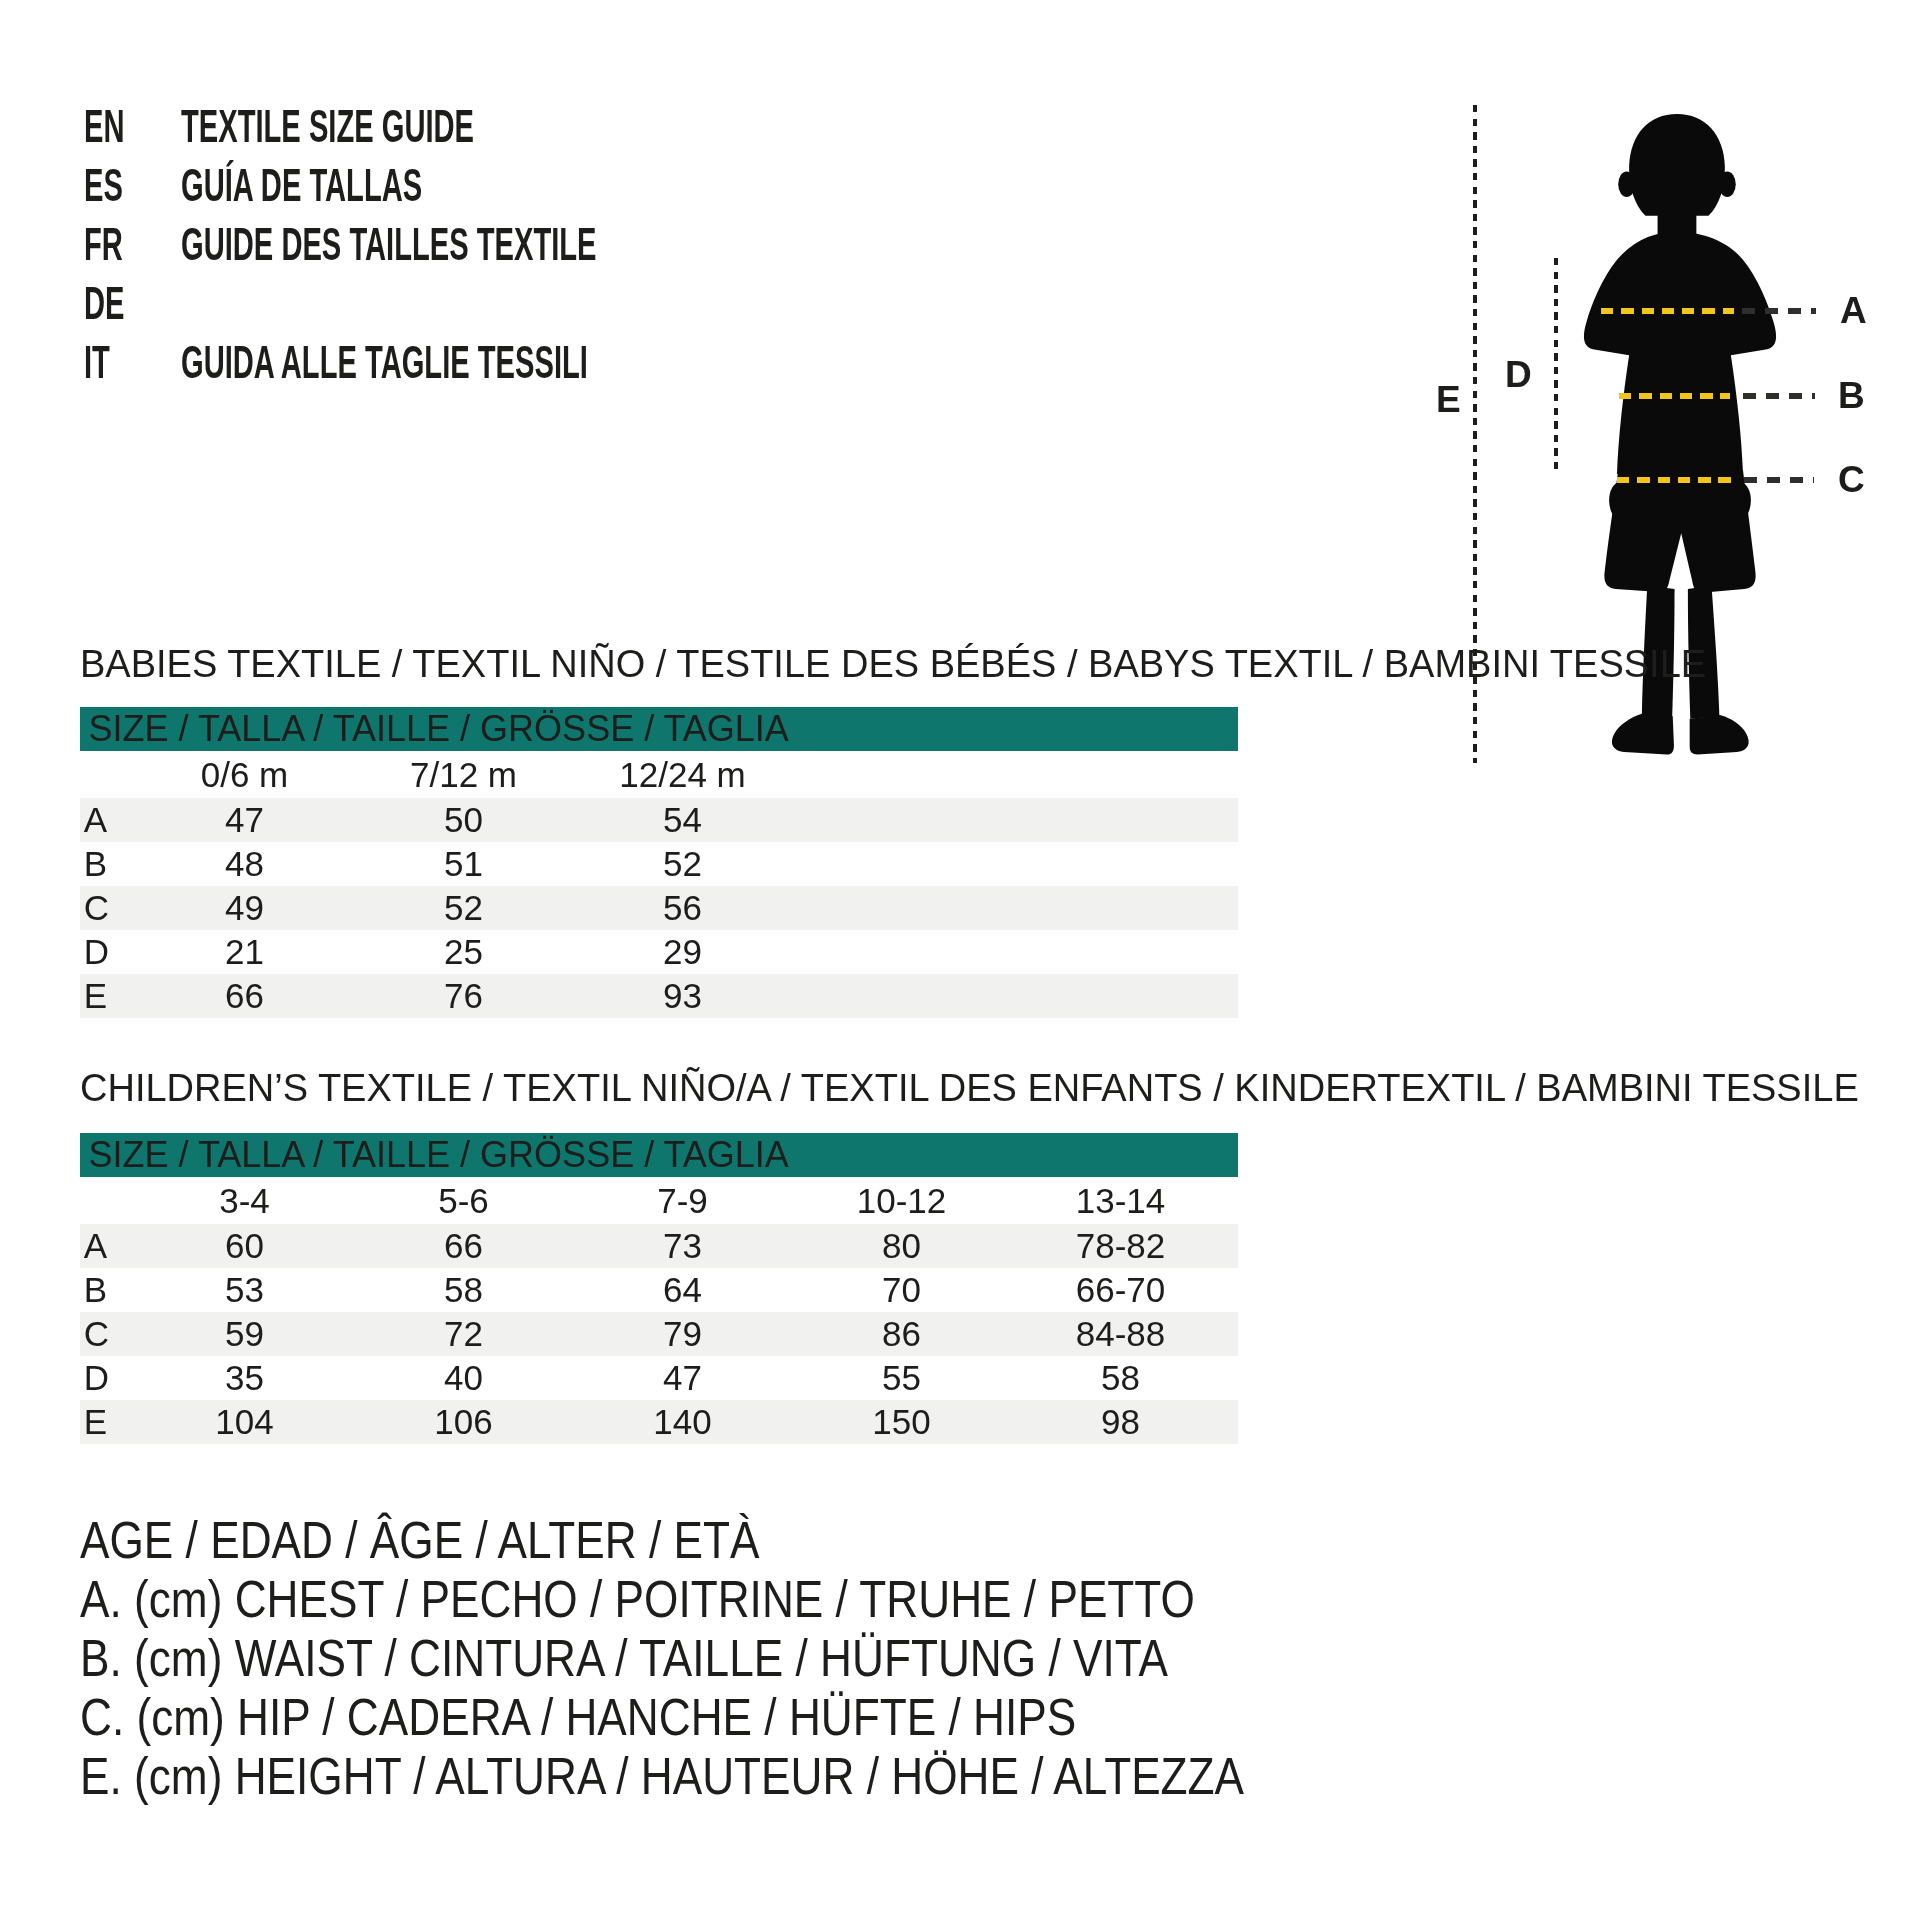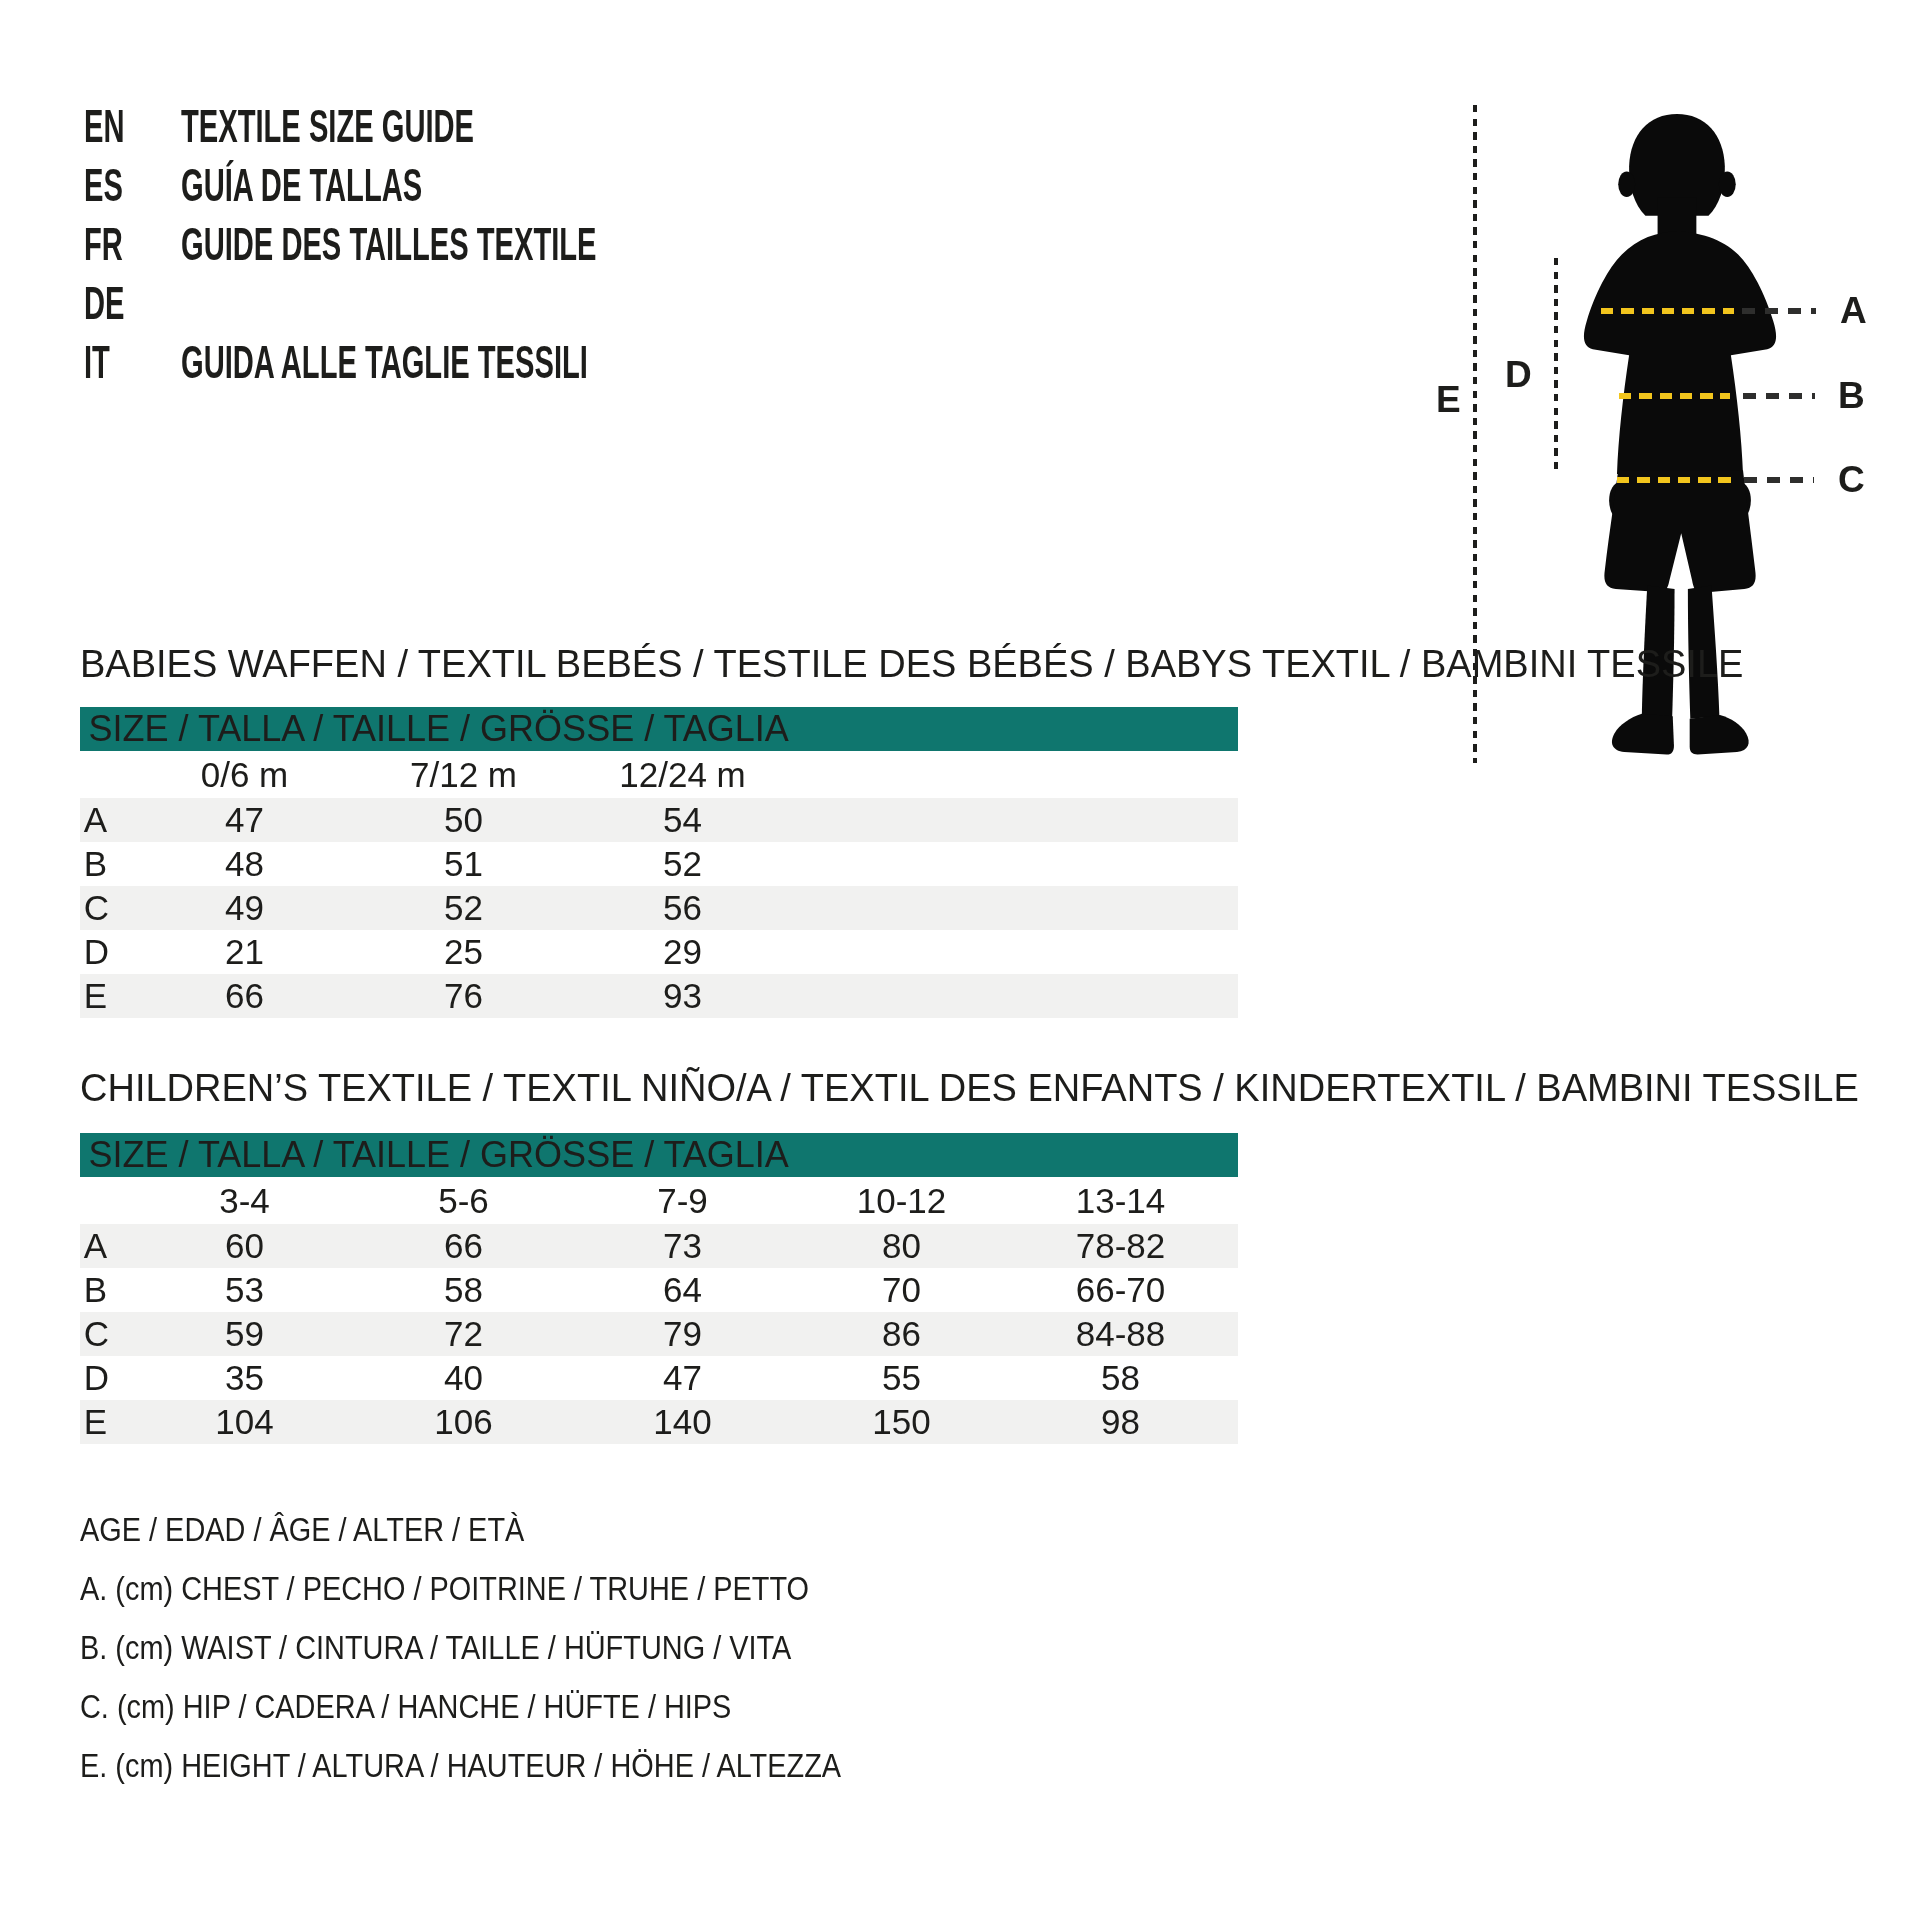--- a/index.html
+++ b/index.html
@@ -34,21 +34,21 @@
   }
   .thead { height:47px; font-size:35px; }
   .trow  { height:44px; font-size:35px; }
   .grid3 { display:grid; grid-template-columns:55px 219px 219px 219px; align-items:center; width:1158px; }
   .grid5 { display:grid; grid-template-columns:55px 219px 219px 219px 219px 219px; align-items:center; width:1158px; }
   .stripe { background:#f1f1f0; }
   .cell { text-align:center; }
   .rlab { padding-left:3.7px; text-align:left; }
 
   
-  .legend-row { height:59px; display:flex; align-items:flex-start; font-size:34px; }
+  .legend-row { height:59px; display:flex; align-items:center; font-size:52px; }
 
   
   .figure { left:1436px; top:86px; width:456px; height:702px; }
   .vdots {
     position:absolute; width:4.3px;
     background:repeating-linear-gradient(to bottom, #1d1d1b 0 7.4px, transparent 7.4px 13.6px);
   }
   .hdash-y {
     position:absolute; height:6.2px;
     background:repeating-linear-gradient(to right, #f2c51d 0 12.3px, transparent 12.3px 20.3px);
@@ -117,21 +117,21 @@
   <div class="hdash-y" style="left:183px; top:307px; width:111px;"></div>
   <div class="hdash-k" style="left:307px; top:307px; width:72px;"></div>
   <div class="mlabel" style="left:402px; top:288px;"><span>B</span></div>
 
   <div class="hdash-y" style="left:181px; top:391px; width:120px;"></div>
   <div class="hdash-k" style="left:308px; top:391px; width:70px;"></div>
   <div class="mlabel" style="left:402px; top:372px;"><span>C</span></div>
 </div>
 
 <div class="abs section-title" style="left:80px; top:641px;">
-  <span>BABIES WAFFEN / TEXTIL BEBÉS / TESTILE DES BÉBÉS / BABYS TEXTIL / BAMBINI TESSILE</span>
+  <span>BABIES TEXTILE / TEXTIL NIÑO / TESTILE DES BÉBÉS / BABYS TEXTIL / BAMBINI TESSILE</span>
 </div>
 
 <div class="abs size-table" style="left:80px; top:707px;">
   <div class="size-bar">
     <span>SIZE / TALLA / TAILLE / GRÖSSE / TAGLIA</span>
   </div>
   <div class="thead grid3">
     <div class="rlab"></div>
     <div class="cell"><span>0/6 m</span></div>
     <div class="cell"><span>7/12 m</span></div>

